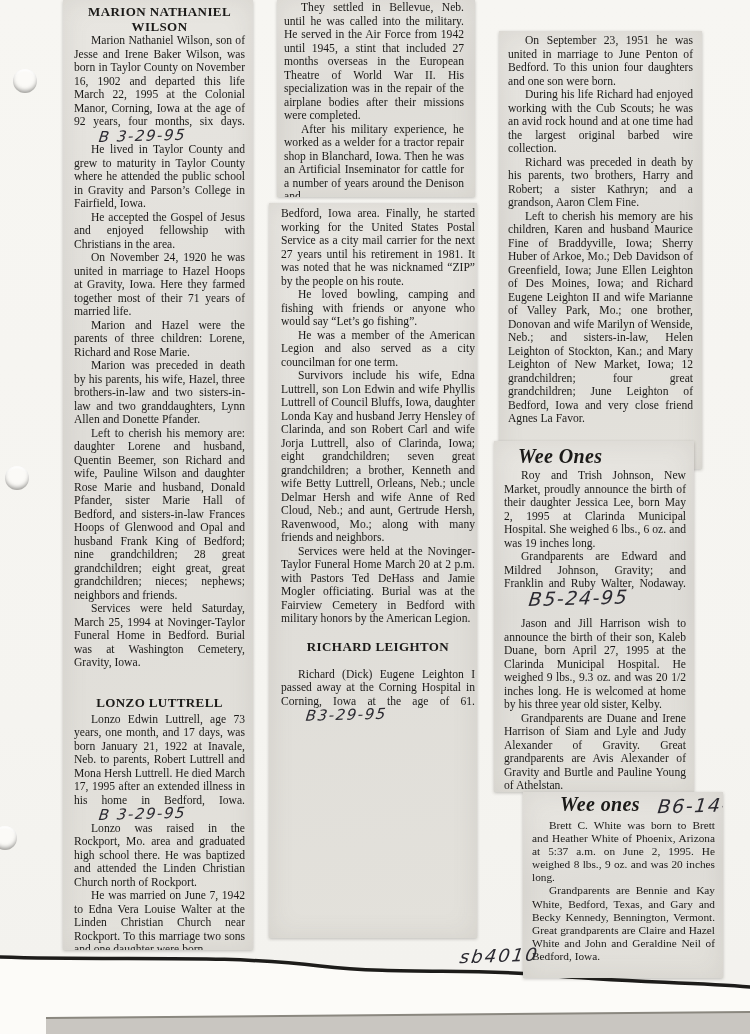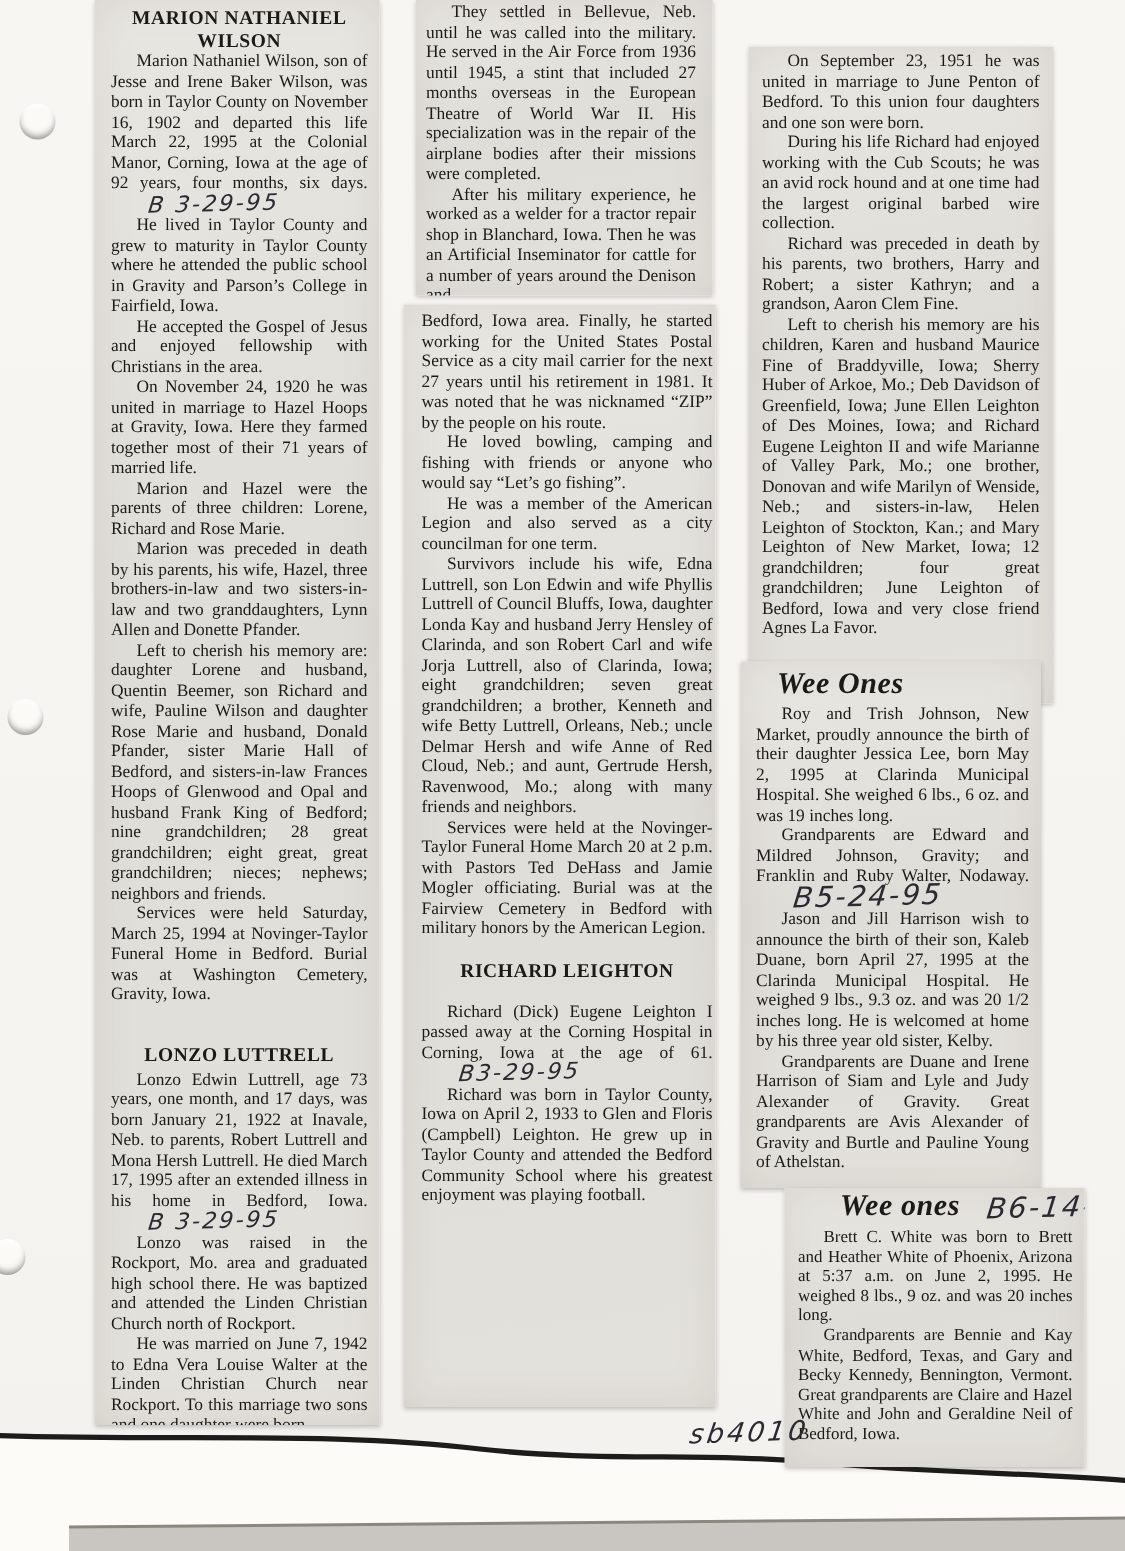--- a/index.html
+++ b/index.html
@@ -19,21 +19,21 @@
   .hole3 { left:-7px; top:826px; }
 
   .clip {
     position:absolute; z-index:2; box-sizing:border-box; overflow:hidden;
     color:#1b1a18; font-size:11.6px; line-height:13.5px; text-align:justify;
     background:linear-gradient(172deg,#e8e6e1 0%, #dfddd8 45%, #e3e1db 100%);
     box-shadow: 0 1px 3px rgba(50,48,44,.28), inset 0 0 26px rgba(120,114,105,.14);
   }
   .clip p { margin:0; text-indent:17px; }
   .clip p.noindent { text-indent:0; }
-  .clip p.gap-sm { }
+  .clip p.gap-sm { margin-top:10px; }
 
   .obit-title { text-align:center; font-weight:bold; font-size:13px; line-height:15px; letter-spacing:.4px; }
   .cut-top { margin-top:-8px; }
   .gap-lg { margin-top:25px; margin-bottom:3px; }
   .gap-md { margin-top:13px; margin-bottom:14px; }
 
   .wee-title {
     font-weight:bold; font-style:italic; font-size:20px; line-height:21px;
     letter-spacing:.4px; padding-left:14px; margin-bottom:2px;
   }
@@ -85,33 +85,32 @@
     <p>Marion was preceded in death by his parents, his wife, Hazel, three brothers-in-law and two sisters-in-law and two granddaughters, Lynn Allen and Donette Pfander.</p>
     <p>Left to cherish his memory are: daughter Lorene and husband, Quentin Beemer, son Richard and wife, Pauline Wilson and daughter Rose Marie and husband, Donald Pfander, sister Marie Hall of Bedford, and sisters-in-law Frances Hoops of Glenwood and Opal and husband Frank King of Bedford; nine grandchildren; 28 great grandchildren; eight great, great grandchildren; nieces; nephews; neighbors and friends.</p>
     <p>Services were held Saturday, March 25, 1994 at Novinger-Taylor Funeral Home in Bedford. Burial was at Washington Cemetery, Gravity, Iowa.</p>
     <div class="obit-title gap-lg">LONZO LUTTRELL</div>
     <p><span>Lonzo Edwin Luttrell, age 73 years, one month, and 17 days, was born January 21, 1922 at Inavale, Neb. to parents, Robert Luttrell and Mona Hersh Luttrell. He died March 17, 1995 after an extended illness in his home in Bedford, Iowa.</span><span class="hand">B 3-29-95</span></p>
     <p>Lonzo was raised in the Rockport, Mo. area and graduated high school there. He was baptized and attended the Linden Christian Church north of Rockport.</p>
     <p>He was married on June 7, 1942 to Edna Vera Louise Walter at the Linden Christian Church near Rockport. To this marriage two sons and one daughter were born.</p>
   </div>
 
   <div class="clip clip-mid-top">
-    <p>They settled in Bellevue, Neb. until he was called into the military. He served in the Air Force from 1936 until 1945, a stint that included 27 months overseas in the European Theatre of World War II. His specialization was in the repair of the airplane bodies after their missions were completed.</p>
+    <p>They settled in Bellevue, Neb. until he was called into the military. He served in the Air Force from 1942 until 1945, a stint that included 27 months overseas in the European Theatre of World War II. His specialization was in the repair of the airplane bodies after their missions were completed.</p>
     <p>After his military experience, he worked as a welder for a tractor repair shop in Blanchard, Iowa. Then he was an Artificial Inseminator for cattle for a number of years around the Denison and</p>
   </div>
 
   <div class="clip clip-mid-bottom">
     <p class="noindent">Bedford, Iowa area. Finally, he started working for the United States Postal Service as a city mail carrier for the next 27 years until his retirement in 1981. It was noted that he was nicknamed “ZIP” by the people on his route.</p>
     <p>He loved bowling, camping and fishing with friends or anyone who would say “Let’s go fishing”.</p>
     <p>He was a member of the American Legion and also served as a city councilman for one term.</p>
     <p>Survivors include his wife, Edna Luttrell, son Lon Edwin and wife Phyllis Luttrell of Council Bluffs, Iowa, daughter Londa Kay and husband Jerry Hensley of Clarinda, and son Robert Carl and wife Jorja Luttrell, also of Clarinda, Iowa; eight grandchildren; seven great grandchildren; a brother, Kenneth and wife Betty Luttrell, Orleans, Neb.; uncle Delmar Hersh and wife Anne of Red Cloud, Neb.; and aunt, Gertrude Hersh, Ravenwood, Mo.; along with many friends and neighbors.</p>
     <p>Services were held at the Novinger-Taylor Funeral Home March 20 at 2 p.m. with Pastors Ted DeHass and Jamie Mogler officiating. Burial was at the Fairview Cemetery in Bedford with military honors by the American Legion.</p>
     <div class="obit-title gap-md">RICHARD LEIGHTON</div>
     <p><span>Richard (Dick) Eugene Leighton I passed away at the Corning Hospital in Corning, Iowa at the age of 61.</span><span class="hand">B3-29-95</span></p>
-    <p>Richard was born in Taylor County, Iowa on April 2, 1933 to Glen and Floris (Campbell) Leighton. He grew up in Taylor County and attended the Bedford Community School where his greatest enjoyment was playing football.</p>
   </div>
 
   <div class="clip clip-right-top">
     <p>On September 23, 1951 he was united in marriage to June Penton of Bedford. To this union four daughters and one son were born.</p>
     <p>During his life Richard had enjoyed working with the Cub Scouts; he was an avid rock hound and at one time had the largest original barbed wire collection.</p>
     <p>Richard was preceded in death by his parents, two brothers, Harry and Robert; a sister Kathryn; and a grandson, Aaron Clem Fine.</p>
     <p>Left to cherish his memory are his children, Karen and husband Maurice Fine of Braddyville, Iowa; Sherry Huber of Arkoe, Mo.; Deb Davidson of Greenfield, Iowa; June Ellen Leighton of Des Moines, Iowa; and Richard Eugene Leighton II and wife Marianne of Valley Park, Mo.; one brother, Donovan and wife Marilyn of Wenside, Neb.; and sisters-in-law, Helen Leighton of Stockton, Kan.; and Mary Leighton of New Market, Iowa; 12 grandchildren; four great grandchildren; June Leighton of Bedford, Iowa and very close friend Agnes La Favor.</p>
   </div>
 
   <div class="clip clip-right-mid">

